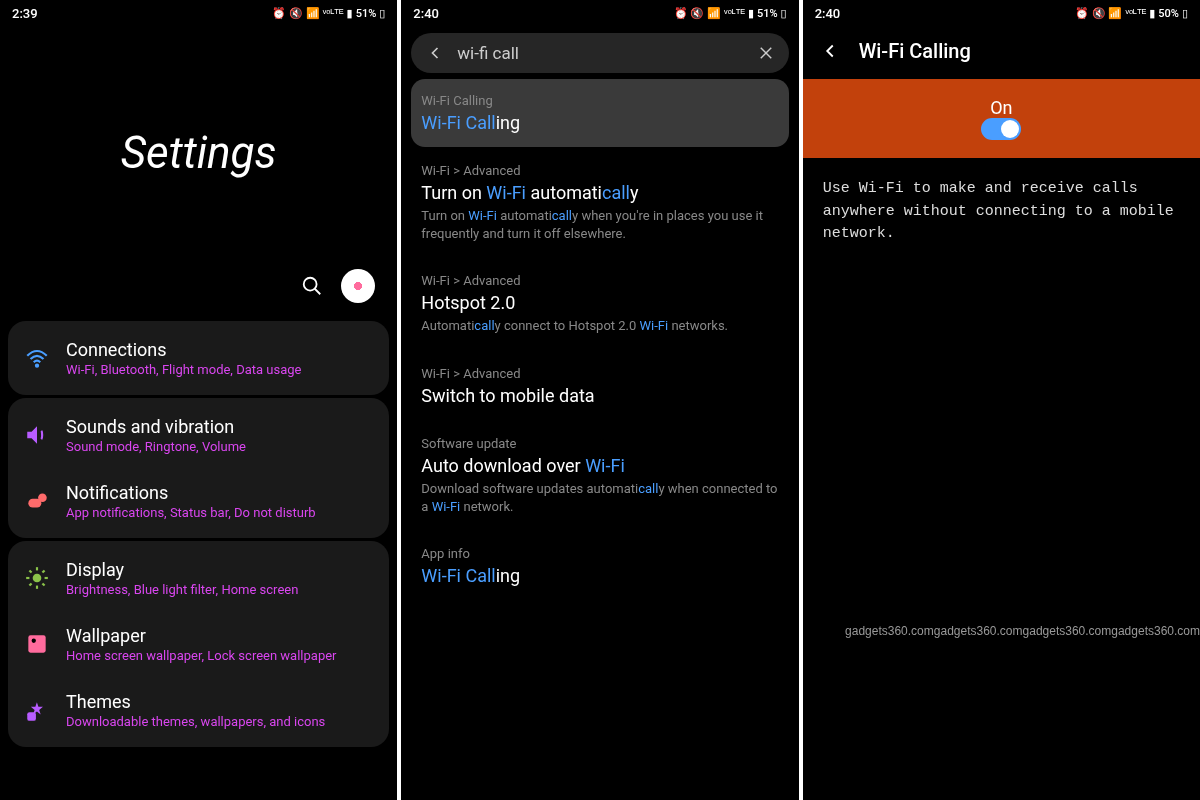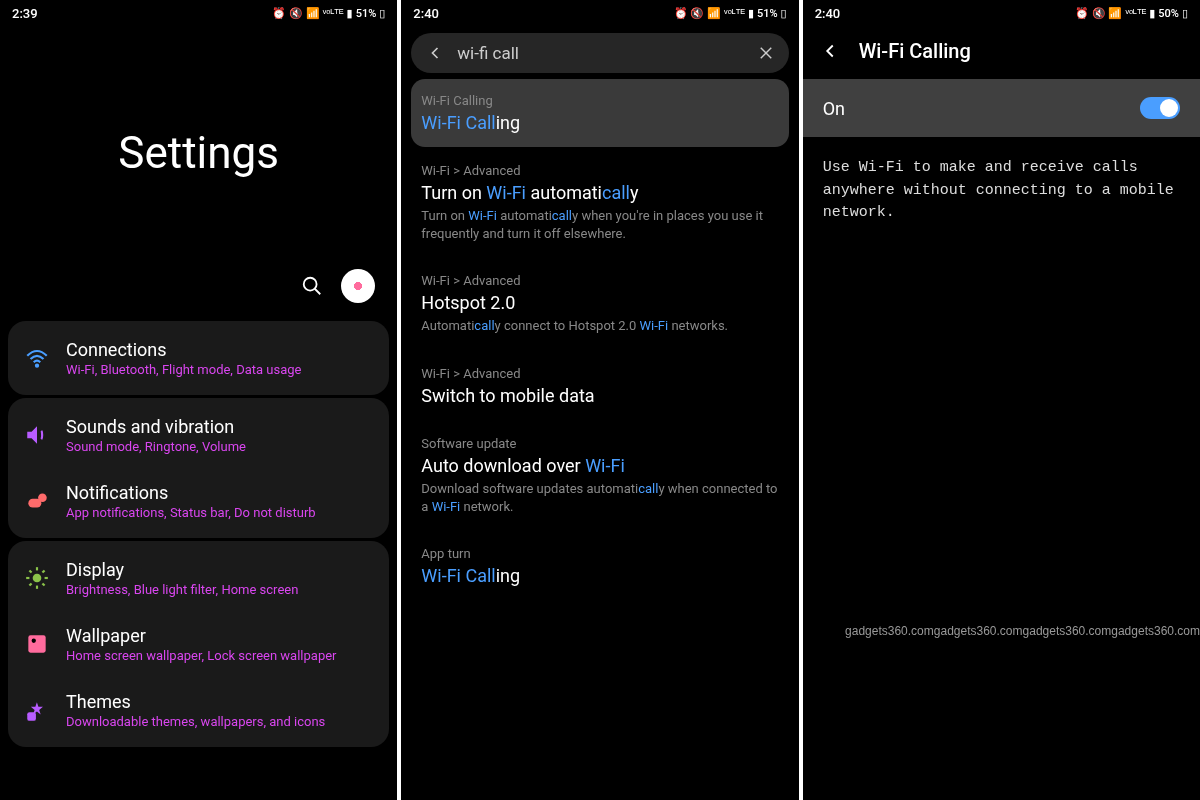--- a/index.html
+++ b/index.html
@@ -3,21 +3,21 @@
 <meta charset="utf-8">
 <style>
   * { margin: 0; padding: 0; box-sizing: border-box; font-family: -apple-system, BlinkMacSystemFont, 'Segoe UI', Roboto, sans-serif; }
   body { background: #fff; display: flex; gap: 4px; width: 1200px; height: 800px; overflow: hidden; position: relative; }
   .screen { flex: 1; background: #000; color: #fff; display: flex; flex-direction: column; overflow: hidden; position: relative; }
   .status-bar { display: flex; justify-content: space-between; align-items: center; padding: 6px 12px; font-size: 13px; font-weight: 500; }
   .status-icons { display: flex; gap: 3px; align-items: center; font-size: 11px; }
   .status-icons span { display: inline-flex; }
   
   
-  .settings-title { font-size: 44px; font-weight: 400; text-align: center; margin-top: 100px; margin-bottom: 90px; }
+  .settings-title { font-size: 44px; font-weight: 400; text-align: center; margin-top: 100px; margin-bottom: 90px; font-style: italic; }
   .settings-actions { display: flex; justify-content: flex-end; align-items: center; gap: 18px; padding: 0 22px; margin-bottom: 18px; }
   .search-circle { width: 22px; height: 22px; }
   .avatar { width: 34px; height: 34px; border-radius: 50%; background: #fff; display: flex; align-items: center; justify-content: center; }
   .avatar-inner { width: 20px; height: 20px; border-radius: 50%; background: radial-gradient(circle, #ff6b9d 30%, #fff 30%); }
   .settings-list { display: flex; flex-direction: column; gap: 3px; padding: 0 8px; }
   .settings-group { background: #1a1a1a; border-radius: 18px; padding: 4px 0; }
   .settings-item { display: flex; align-items: center; gap: 16px; padding: 14px 16px; }
   .settings-icon { width: 26px; height: 26px; display: flex; align-items: center; justify-content: center; flex-shrink: 0; }
   .settings-text { flex: 1; }
   .settings-item-title { font-size: 18px; font-weight: 400; color: #fff; }
@@ -30,21 +30,21 @@
   .search-result { padding: 14px 10px; border-radius: 14px; margin-bottom: 2px; }
   .search-result.highlighted { background: #3a3a3a; }
   .result-breadcrumb { font-size: 13px; color: #888; margin-bottom: 4px; }
   .result-title { font-size: 18px; color: #fff; }
   .result-desc { font-size: 13px; color: #888; margin-top: 4px; line-height: 1.4; }
   .hl { color: #4a9eff; }
   
   
   .header-bar { display: flex; align-items: center; gap: 18px; padding: 12px 16px; }
   .header-title { font-size: 20px; font-weight: 500; }
-  .toggle-row { display: flex; justify-content: space-between; align-items: center; background: #404040; padding: 18px 20px; margin-top: 4px; }
+  .toggle-row { display: flex; justify-content: space-between; align-items: center; background: #c2410c; padding: 18px 20px; margin-top: 4px; flex-direction: column; }
   .toggle-label { font-size: 18px; }
   .toggle { width: 40px; height: 22px; background: #4a9eff; border-radius: 11px; position: relative; }
   .toggle::after { content: ''; position: absolute; right: 2px; top: 2px; width: 18px; height: 18px; background: #fff; border-radius: 50%; }
   .description { padding: 20px 20px; font-size: 15px; color: #ddd; line-height: 1.5; font-family: Liberation Mono, monospace; }
   
   .watermark { position: absolute; left: 0; right: 0; top: 624px; display: flex; justify-content: flex-end; pointer-events: none; }
   .watermark span { font-size: 12px; color: #999; font-family: Arial; }
   
   svg { width: 100%; height: 100%; }
 </style>
@@ -214,21 +214,21 @@
       <div class="search-result">
     <div class="result-breadcrumb">Wi-Fi &gt; Advanced</div>
     <div class="result-title">Switch to mobile data</div>
       </div>
       <div class="search-result">
     <div class="result-breadcrumb">Software update</div>
     <div class="result-title">Auto download over <span class="hl">Wi-Fi</span></div>
     <div class="result-desc">Download software updates automati<span class="hl">call</span>y when connected to a <span class="hl">Wi-Fi</span> network.</div>
       </div>
       <div class="search-result">
-    <div class="result-breadcrumb">App turn</div>
+    <div class="result-breadcrumb">App info</div>
     <div class="result-title"><span class="hl">Wi-Fi Call</span>ing</div>
     </div>
     </div>
 </div>
 
 <div class="screen">
   <div class="status-bar">
     <span>2:40</span>
     <span class="status-icons">
       <span>⏰</span>

